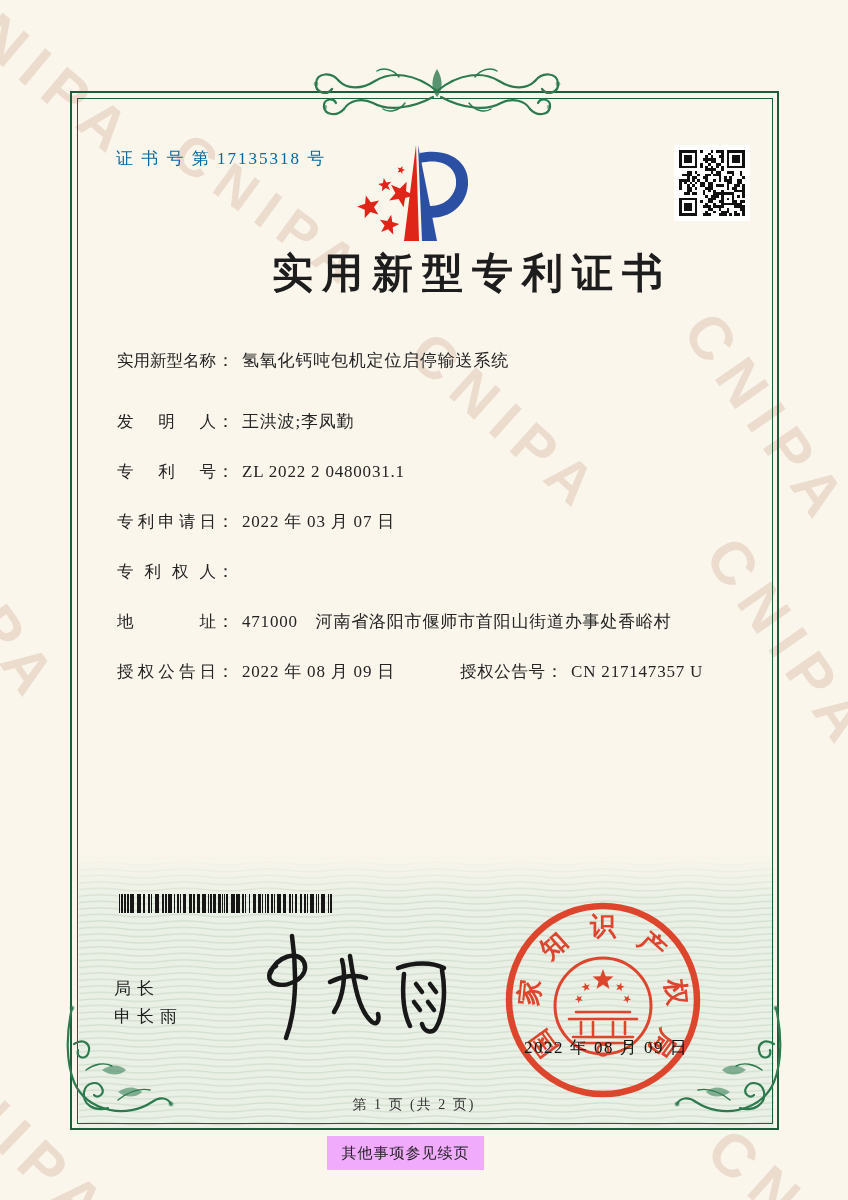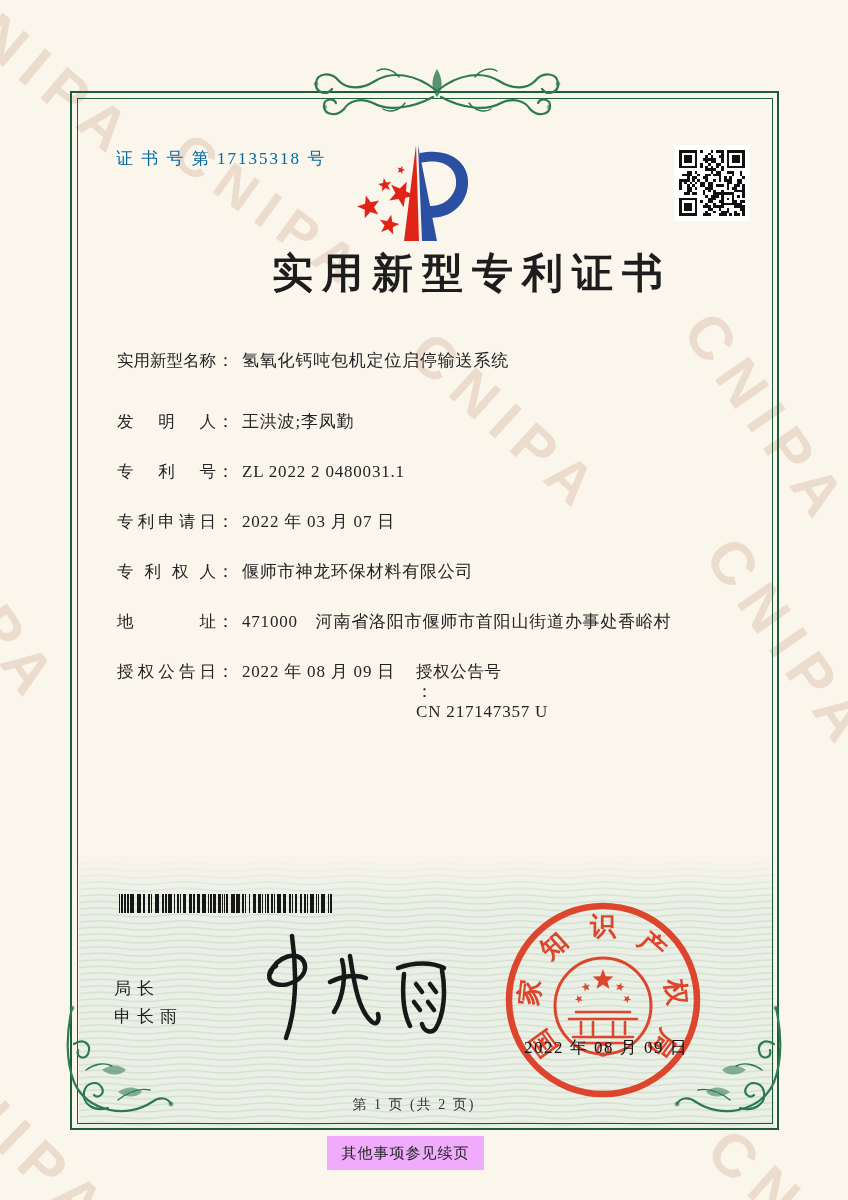--- a/index.html
+++ b/index.html
@@ -41,24 +41,24 @@
   .fill-logored{fill:var(--logo-red,#df2418);}
   .fill-logoblue{fill:var(--logo-blue,#2b4fa3);}
   .qr{position:absolute;z-index:5;left:674px;top:145px;width:66px;height:66px;background:#fff;padding:5px;}
   .qr svg{display:block;width:66px;height:66px;}
   .title{
     position:absolute;z-index:5;left:0;top:246px;width:848px;margin:0;
     text-align:center;font-size:41px;font-weight:700;letter-spacing:9px;color:#1d1d1d;padding-left:48px;
   }
   
   .fields{position:absolute;z-index:5;left:117px;top:351px;width:625px;font-size:17px;color:#242424;}
-  .frow{display:flex;align-items:flex-start;margin-bottom:30px;line-height:20px;}
+  .frow{display:flex;align-items:flex-end;margin-bottom:30px;line-height:20px;}
   .frow.gap-lg{margin-bottom:41px;}
   .fgroup{display:flex;align-items:baseline;}
-  .fgroup + .fgroup{margin-left:20px;flex-direction:column;}
+  .fgroup + .fgroup{margin-left:65px;}
   .flabel{display:inline-block;width:99px;text-align:justify;text-align-last:justify;font-size:16.5px;}
   .fcolon{margin:0 8px 0 1px;}
   .fvalue{letter-spacing:0.8px;white-space:pre-wrap;}
   
   .body-text{position:absolute;z-index:5;left:117px;top:690px;width:622px;}
   .body-text p{margin:0;font-size:16.5px;line-height:28px;text-indent:2.05em;letter-spacing:0.4px;color:#242424;}
   
   .barcode{position:absolute;z-index:5;left:119px;top:894px;width:220px;height:19px;}
   .sig-title{position:absolute;z-index:5;left:114px;top:969px;font-size:17px;letter-spacing:6px;color:#1f1f1f;margin-top:8px;}
   .sig-name{position:absolute;z-index:5;left:114px;top:1005px;font-size:17px;letter-spacing:6px;color:#1f1f1f;}
@@ -391,21 +391,20 @@
         <span class="fvalue">ZL 2022 2 0480031.1</span>
     </div>
     <div class="frow">
       <span class="flabel">专利申请日</span>
         <span class="fcolon">：</span>
         <span class="fvalue">2022 年 03 月 07 日</span>
     </div>
     <div class="frow">
       <span class="flabel">专利权人</span>
         <span class="fcolon">：</span>
-        <span class="fvalue">偃师市神龙环保材料有限公司</span>
     </div>
     <div class="frow">
       <span class="flabel">地址</span>
         <span class="fcolon">：</span>
         <span class="fvalue">471000　河南省洛阳市偃师市首阳山街道办事处香峪村</span>
     </div>
     <div class="frow">
       <span class="fgroup">
         <span class="flabel">授权公告日</span>
           <span class="fcolon">：</span>

